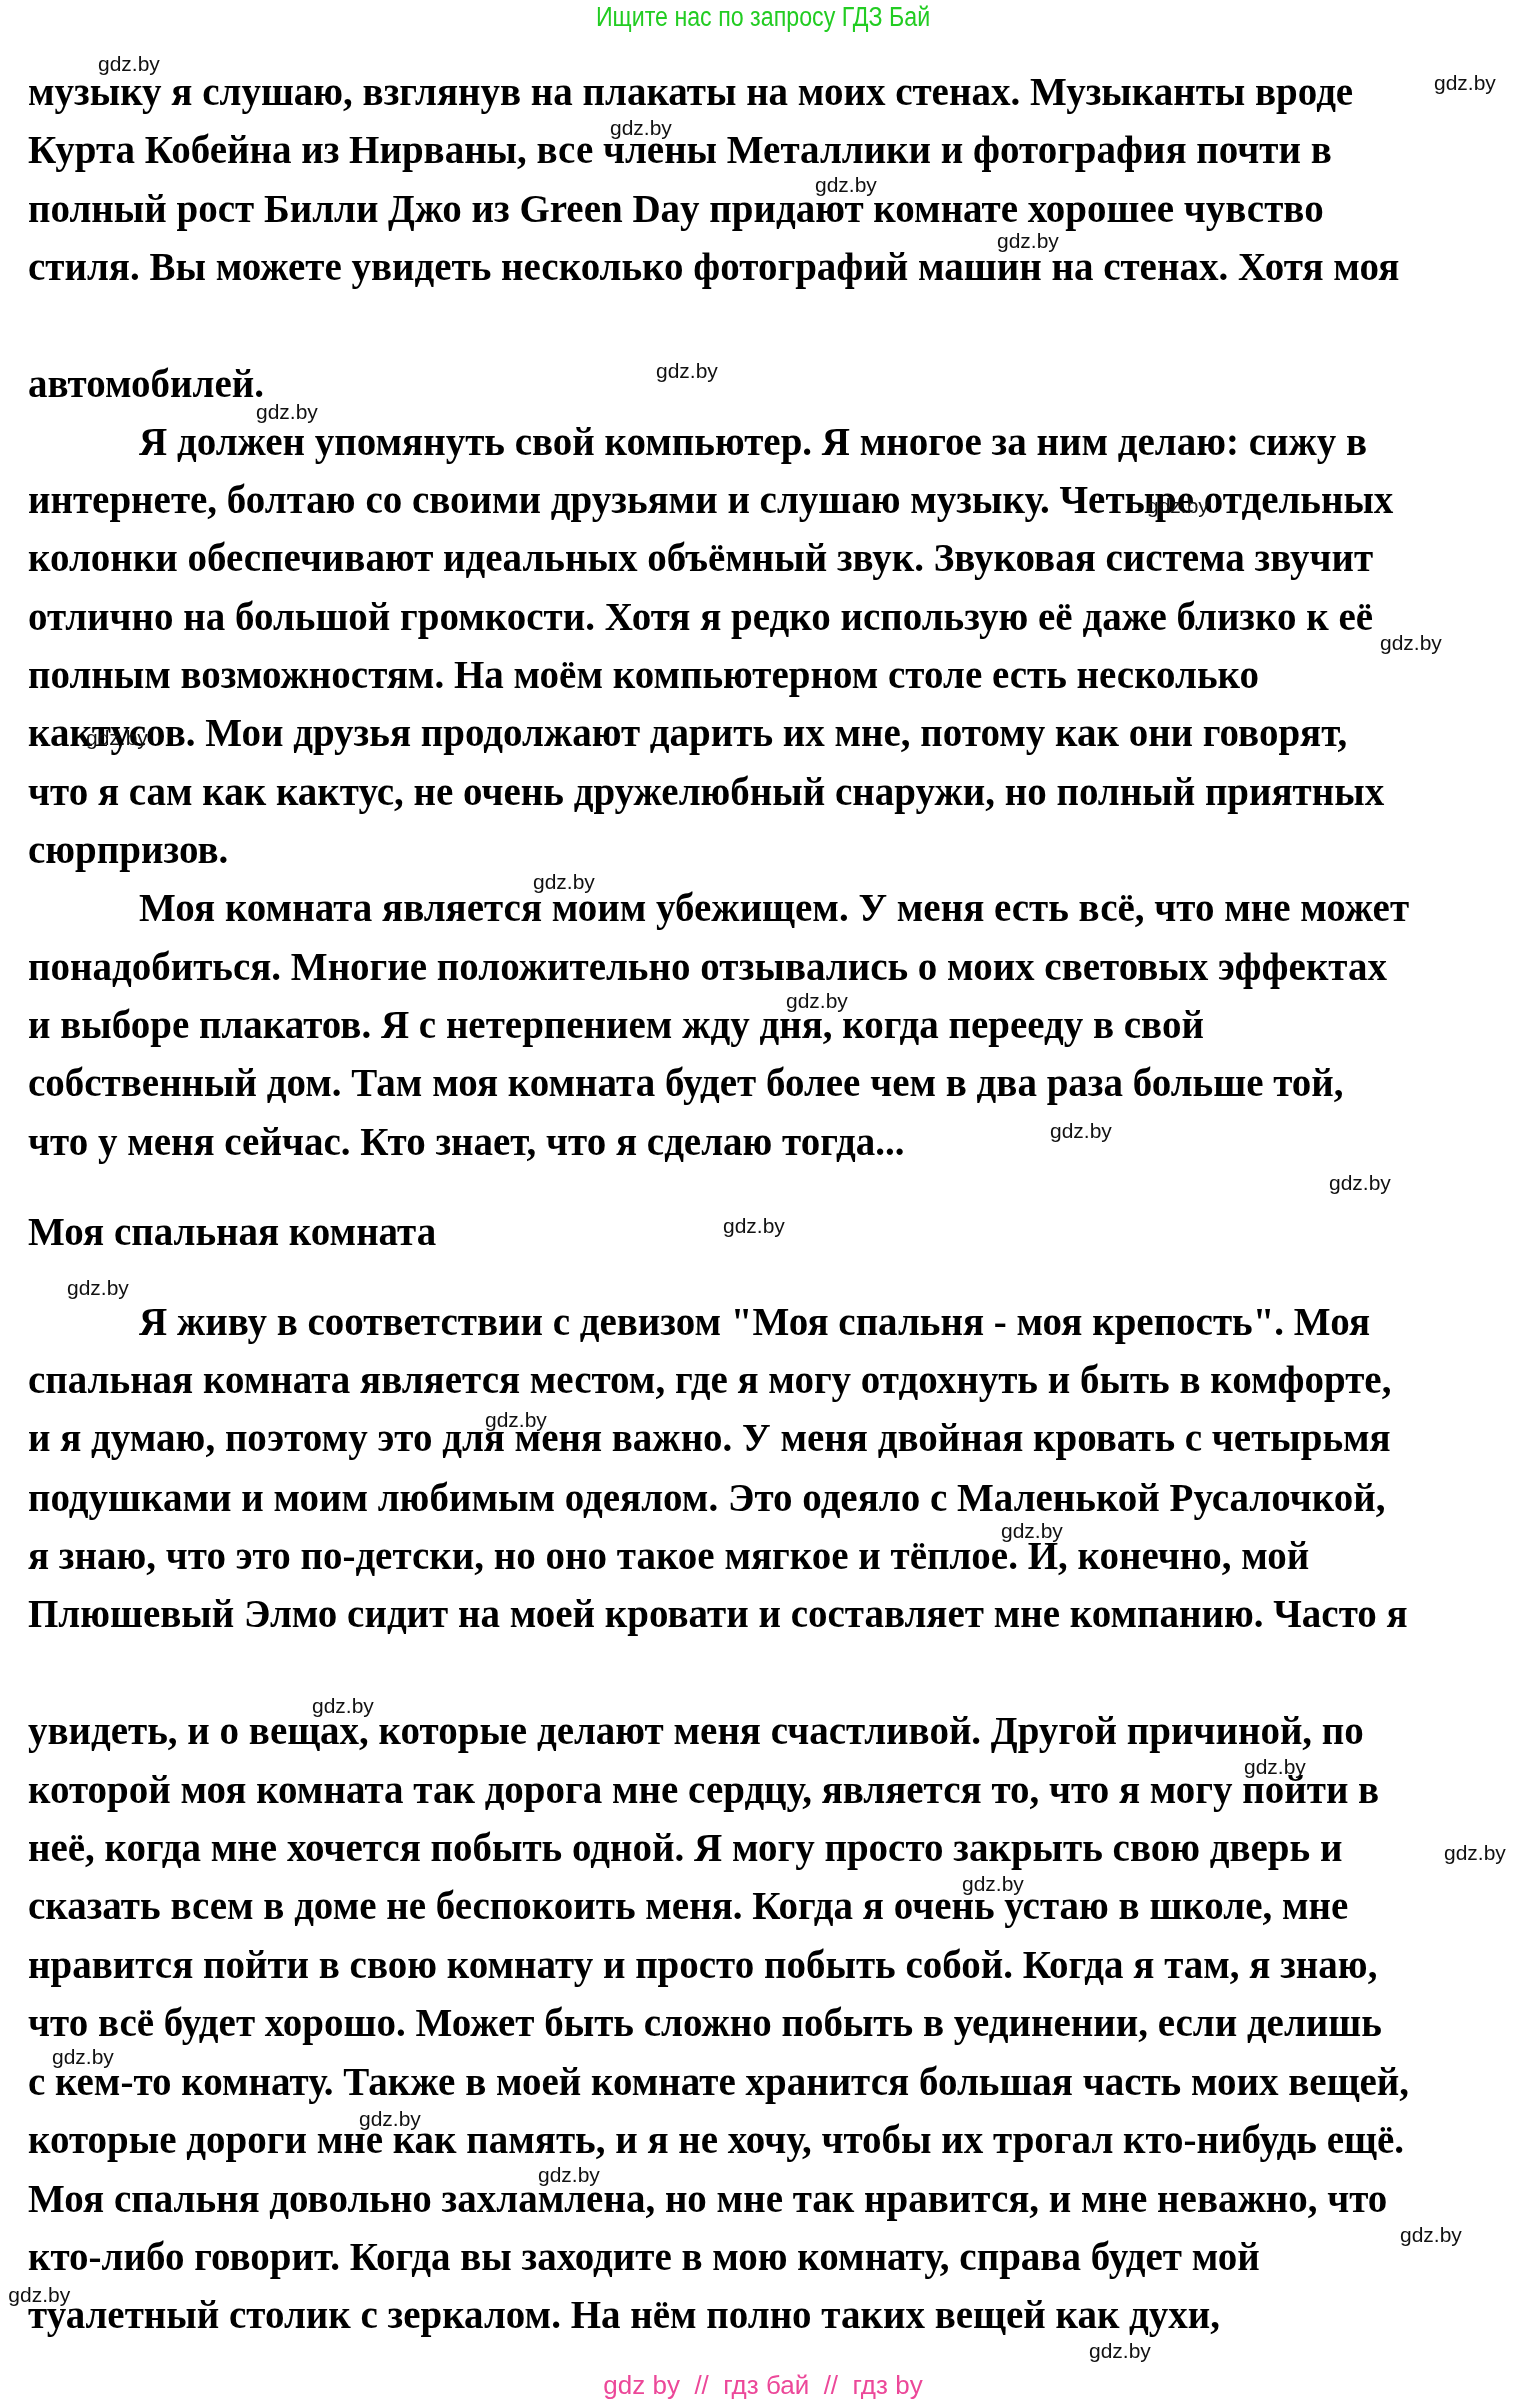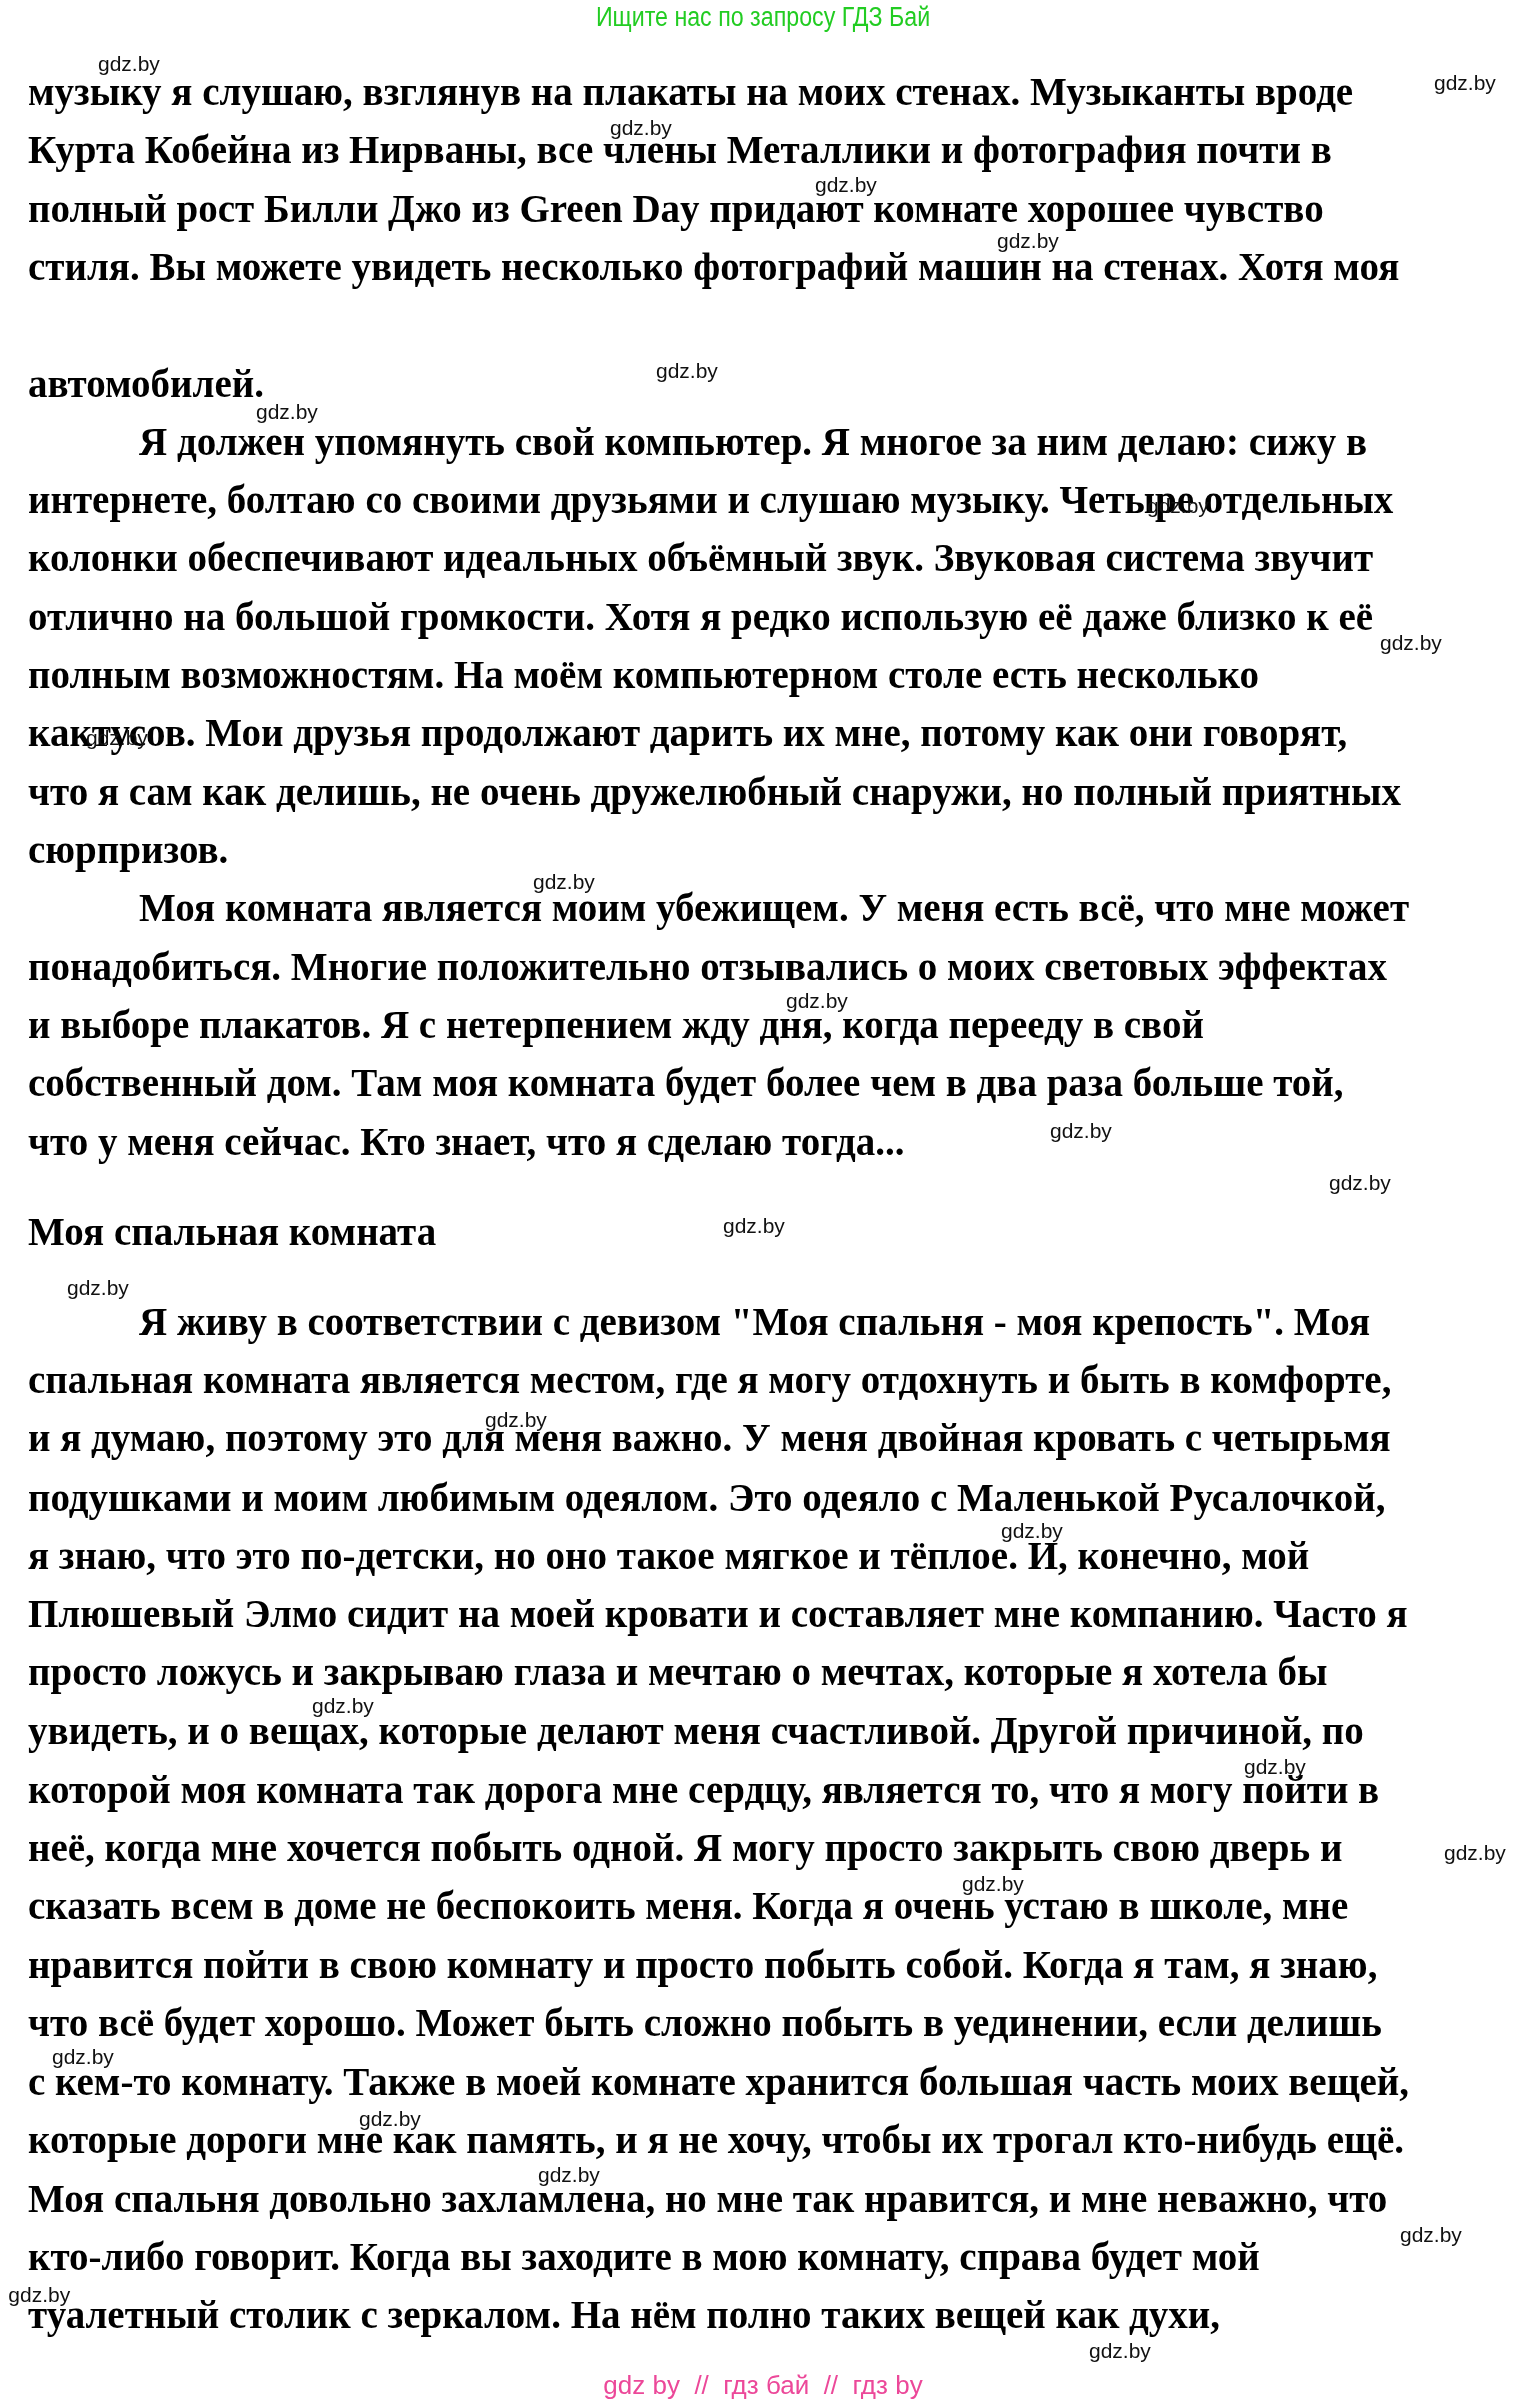--- a/index.html
+++ b/index.html
@@ -38,37 +38,36 @@
   <div class="line" style="left:28px;top:130px">Курта Кобейна из Нирваны, все члены Металлики и фотография почти в</div>
   <div class="line" style="left:28px;top:189px">полный рост Билли Джо из Green Day придают комнате хорошее чувство</div>
   <div class="line" style="left:28px;top:247px">стиля. Вы можете увидеть несколько фотографий машин на стенах. Хотя моя</div>
   <div class="line" style="left:28px;top:364px">автомобилей.</div>
   <div class="line" style="left:139px;top:422px">Я должен упомянуть свой компьютер. Я многое за ним делаю: сижу в</div>
   <div class="line" style="left:28px;top:480px">интернете, болтаю со своими друзьями и слушаю музыку. Четыре отдельных</div>
   <div class="line" style="left:28px;top:538px">колонки обеспечивают идеальных объёмный звук. Звуковая система звучит</div>
   <div class="line" style="left:28px;top:597px">отлично на большой громкости. Хотя я редко использую её даже близко к её</div>
   <div class="line" style="left:28px;top:655px">полным возможностям. На моём компьютерном столе есть несколько</div>
   <div class="line" style="left:28px;top:713px">кактусов. Мои друзья продолжают дарить их мне, потому как они говорят,</div>
-  <div class="line" style="left:28px;top:772px">что я сам как делишь, не очень дружелюбный снаружи, но полный приятных</div>
+  <div class="line" style="left:28px;top:772px">что я сам как кактус, не очень дружелюбный снаружи, но полный приятных</div>
   <div class="line" style="left:28px;top:830px">сюрпризов.</div>
   <div class="line" style="left:139px;top:888px">Моя комната является моим убежищем. У меня есть всё, что мне может</div>
   <div class="line" style="left:28px;top:947px">понадобиться. Многие положительно отзывались о моих световых эффектах</div>
   <div class="line" style="left:28px;top:1005px">и выборе плакатов. Я с нетерпением жду дня, когда перееду в свой</div>
   <div class="line" style="left:28px;top:1063px">собственный дом. Там моя комната будет более чем в два раза больше той,</div>
   <div class="line" style="left:28px;top:1122px">что у меня сейчас. Кто знает, что я сделаю тогда...</div>
 
   <div class="line" style="left:28px;top:1212px">Моя спальная комната</div>
 
   <div class="line" style="left:139px;top:1302px">Я живу в соответствии с девизом "Моя спальня - моя крепость". Моя</div>
   <div class="line" style="left:28px;top:1360px">спальная комната является местом, где я могу отдохнуть и быть в комфорте,</div>
   <div class="line" style="left:28px;top:1418px">и я думаю, поэтому это для меня важно. У меня двойная кровать с четырьмя</div>
   <div class="line" style="left:28px;top:1478px">подушками и моим любимым одеялом. Это одеяло с Маленькой Русалочкой,</div>
   <div class="line" style="left:28px;top:1536px">я знаю, что это по-детски, но оно такое мягкое и тёплое. И, конечно, мой</div>
   <div class="line" style="left:28px;top:1594px">Плюшевый Элмо сидит на моей кровати и составляет мне компанию. Часто я</div>
-  <div class="line" style="left:28px;top:1652px">просто ложусь и закрываю глаза и мечтаю о мечтах, которые я хотела бы</div>
   <div class="line" style="left:28px;top:1711px">увидеть, и о вещах, которые делают меня счастливой. Другой причиной, по</div>
   <div class="line" style="left:28px;top:1770px">которой моя комната так дорога мне сердцу, является то, что я могу пойти в</div>
   <div class="line" style="left:28px;top:1828px">неё, когда мне хочется побыть одной. Я могу просто закрыть свою дверь и</div>
   <div class="line" style="left:28px;top:1886px">сказать всем в доме не беспокоить меня. Когда я очень устаю в школе, мне</div>
   <div class="line" style="left:28px;top:1945px">нравится пойти в свою комнату и просто побыть собой. Когда я там, я знаю,</div>
   <div class="line" style="left:28px;top:2003px">что всё будет хорошо. Может быть сложно побыть в уединении, если делишь</div>
   <div class="line" style="left:28px;top:2120px">которые дороги мне как память, и я не хочу, чтобы их трогал кто-нибудь ещё.</div>
   <div class="line" style="left:28px;top:2062px">с кем-то комнату. Также в моей комнате хранится большая часть моих вещей,</div>
   <div class="line" style="left:28px;top:2179px">Моя спальня довольно захламлена, но мне так нравится, и мне неважно, что</div>
   <div class="line" style="left:28px;top:2237px">кто-либо говорит. Когда вы заходите в мою комнату, справа будет мой</div>

